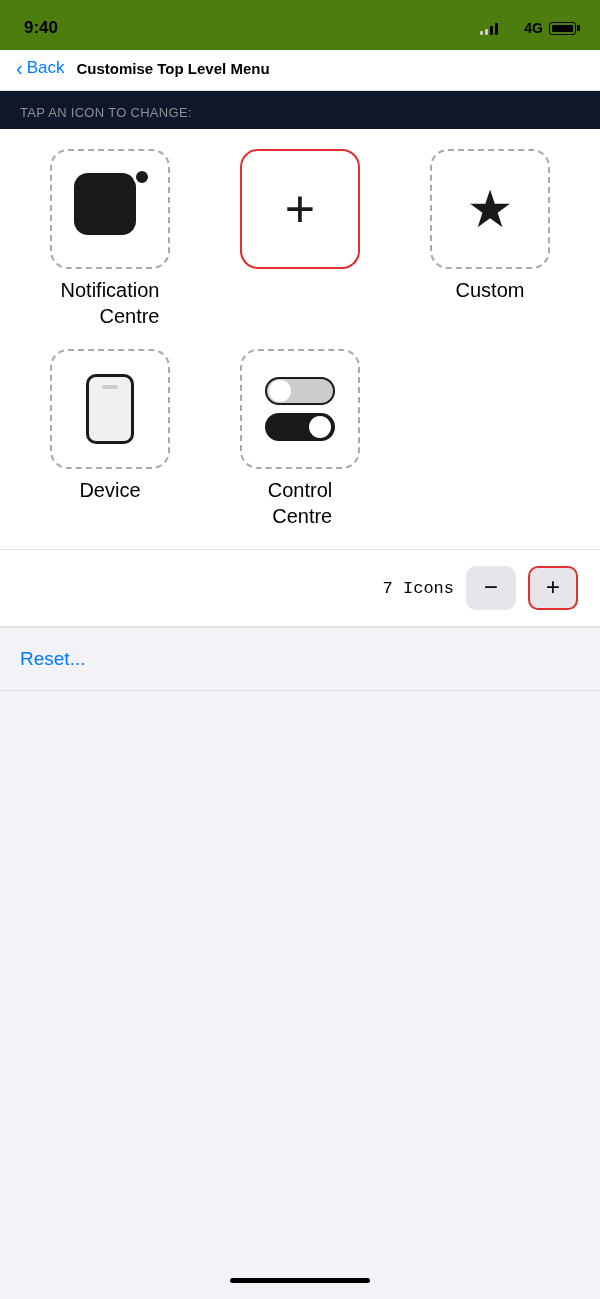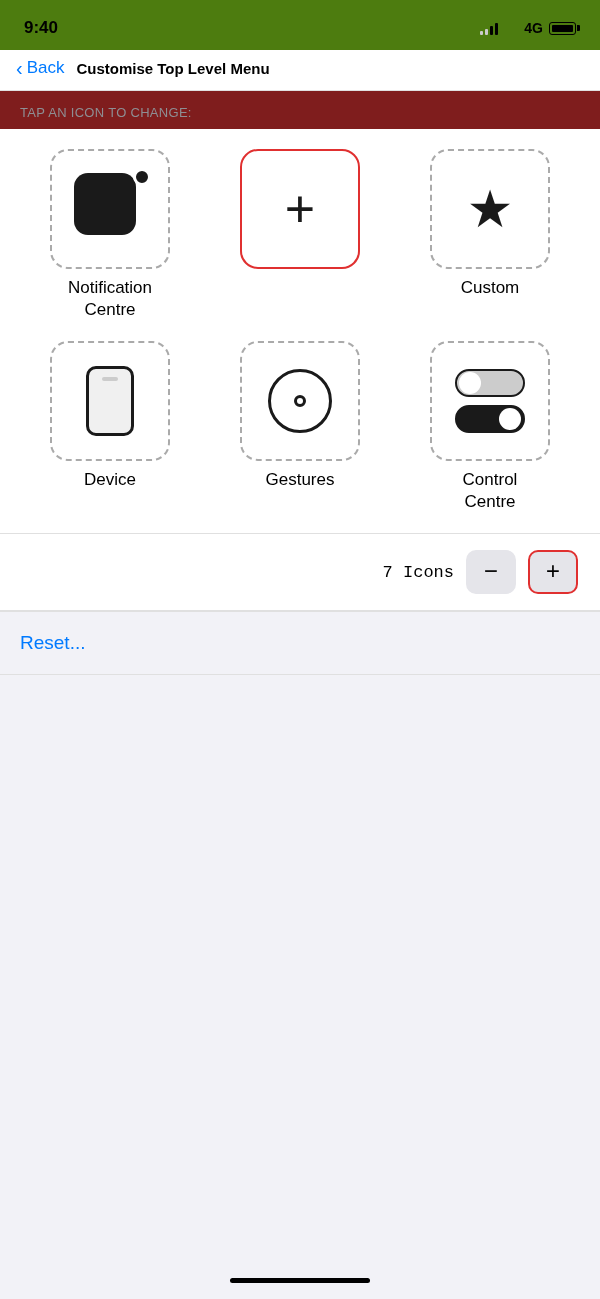--- a/index.html
+++ b/index.html
@@ -111,21 +111,21 @@
     .nav-title {
       font-size: 15px;
       font-weight: 600;
       color: #000;
       margin-left: 4px;
     }
 
     
     .section-header {
       padding: 12px 16px 8px 20px;
-      background: #7f1d1d;
+      background: #0f172a;
     }
     .section-header-text {
       font-size: 13px;
       color: #8e8e93;
       font-weight: 400;
       letter-spacing: 0.3px;
     }
 
     
     .icons-grid-container {
@@ -153,23 +153,23 @@
       display: flex;
       align-items: center;
       justify-content: center;
       background: #fff;
       position: relative;
     }
     .icon-box.add-selected {
       border: 2.5px solid #e03030;
     }
     .icon-label {
-      font-size: 17px;
-      color: #000;
-      text-align: center;
+      font-size: 20px;
+      color: #000;
+      text-align: right;
       line-height: 1.3;
     }
     .notif-bg {
       width: 62px;
       height: 62px;
       background: #1a1a1a;
       border-radius: 14px;
       position: relative;
     }
     .notif-dot {
@@ -434,28 +434,20 @@
       <span class="icon-label">Custom</span>
     </div>
 
     <div class="icon-cell">
       <div class="icon-box">
         <div class="device-icon"></div>
       </div>
       <span class="icon-label">Device</span>
     </div>
 
-    <div class="icon-cell">
-      <div class="icon-box">
-        <div class="gestures-icon">
-          <div class="gestures-inner-dot"></div>
-        </div>
-      </div>
-      <span class="icon-label">Gestures</span>
-    </div>
 
 
     <div class="icon-cell">
       <div class="icon-box">
         <div class="control-icon">
           <div class="toggle-row">
             <div class="toggle-knob"></div>
           </div>
           <div class="toggle-row on">
             <div class="toggle-knob"></div>

